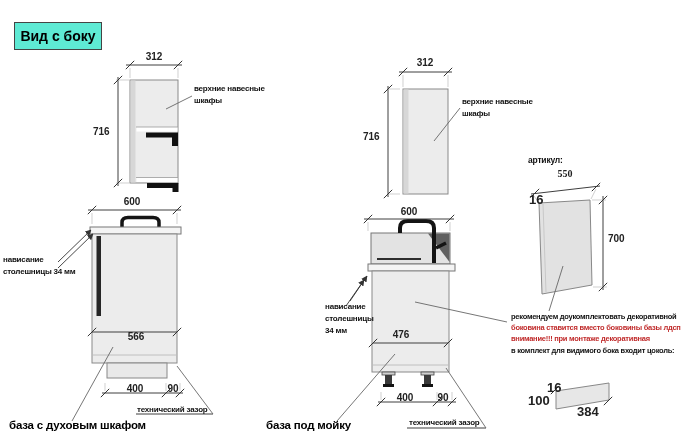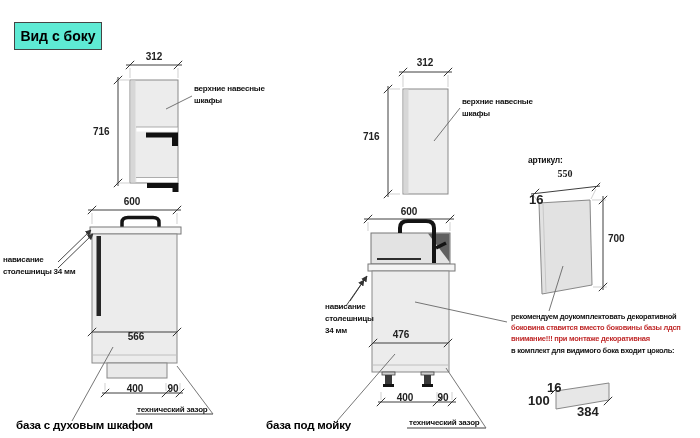--- a/index.html
+++ b/index.html
@@ -210,21 +210,21 @@
   </div>
   <div class="txt dim ctr" style="left:106px;top:196px;width:52px;">600</div>
   <div class="txt lbl" style="left:3px;top:254px;">
     <div>нависание</div>
     <div>столешницы 34 мм</div>
   </div>
   <div class="txt dim ctr" style="left:110px;top:318px;width:52px;margin-top:13px;">566</div>
   <div class="txt dim ctr" style="left:109px;top:383px;width:52px;">400</div>
   <div class="txt dim ctr" style="left:162px;top:383px;width:22px;">90</div>
   <div class="txt lbl" style="left:137px;top:404px;">технический зазор</div>
-  <div class="txt caption" style="left:16px;top:419px;">база с духовым шкафом</div>
+  <div class="txt caption" style="left:9px;top:419px;">база с духовым шкафом</div>
 
   <div class="txt dim ctr" style="left:399px;top:57px;width:52px;">312</div>
   <div class="txt dim rgt" style="left:363px;top:131px;width:22px;">716</div>
   <div class="txt lbl" style="left:462px;top:96px;">
     <div>верхние навесные</div>
     <div>шкафы</div>
   </div>
   <div class="txt dim ctr" style="left:383px;top:206px;width:52px;">600</div>
   <div class="txt lbl" style="left:325px;top:301px;">
     <div>нависание</div>

